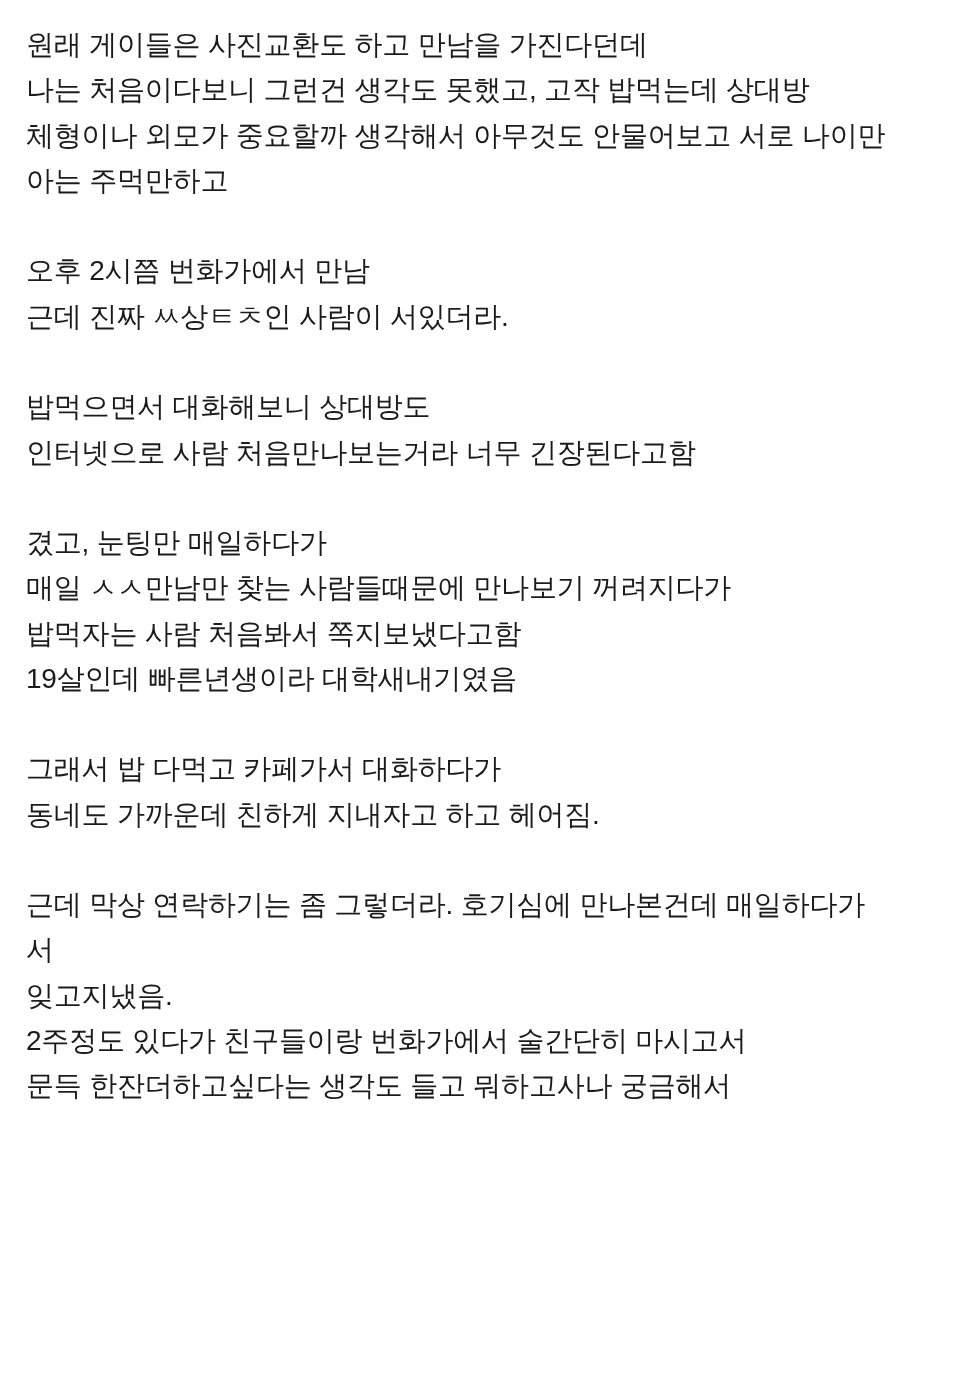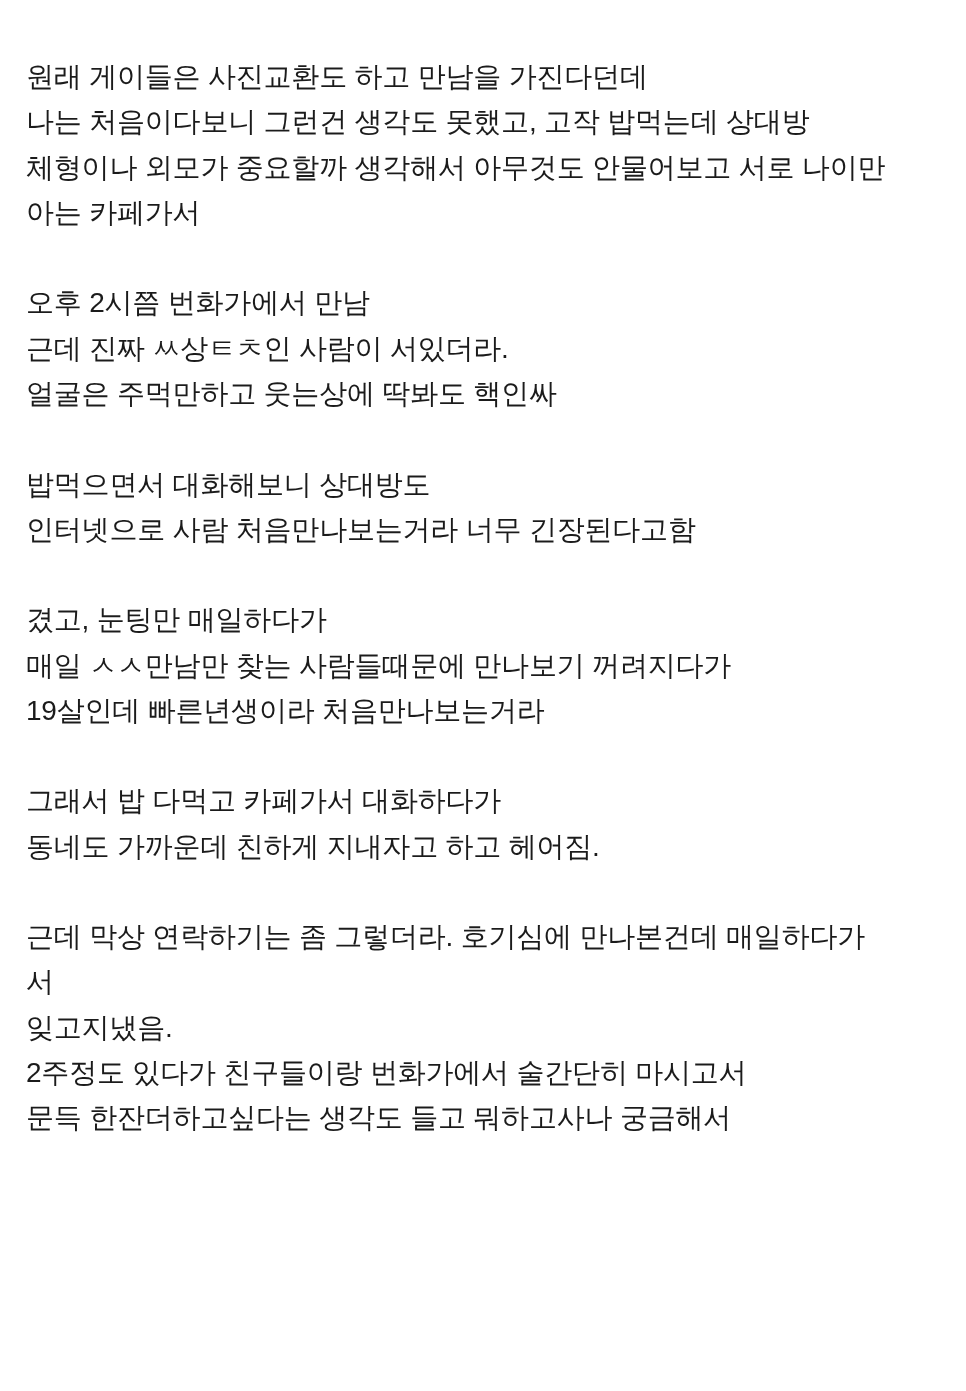--- a/index.html
+++ b/index.html
@@ -20,21 +20,20 @@
     box-sizing: border-box;
     padding: 22px 26px 10px 26px;
     background: #ffffff;
   }
   .post-body {
     font-size: 28px;
     line-height: 1.62;
     letter-spacing: -0.2px;
     color: #1b1b1b;
     word-break: keep-all;
-    margin-top: 32px;
   }
   .para {
     margin: 0;
   }
   .line {
     display: block;
     white-space: pre-wrap;
   }
   .blank {
     display: block;
@@ -44,44 +43,44 @@
 </head>
 <body>
 
 <div class="page">
   <article class="post-body">
 
     <p class="para">
       <span class="line">원래 게이들은 사진교환도 하고 만남을 가진다던데</span>
       <span class="line">나는 처음이다보니 그런건 생각도 못했고, 고작 밥먹는데 상대방</span>
       <span class="line">체형이나 외모가 중요할까 생각해서 아무것도 안물어보고 서로 나이만</span>
-      <span class="line">아는 카페가서</span>
+      <span class="line">아는 주먹만하고</span>
     </p>
 
     <span class="blank"></span>
 
     <p class="para">
       <span class="line">오후 2시쯤 번화가에서 만남</span>
       <span class="line">근데 진짜 ㅆ상ㅌㅊ인 사람이 서있더라.</span>
-      <span class="line">얼굴은 주먹만하고 웃는상에 딱봐도 핵인싸</span>
     </p>
 
     <span class="blank"></span>
 
     <p class="para">
       <span class="line">밥먹으면서 대화해보니 상대방도</span>
       <span class="line">인터넷으로 사람 처음만나보는거라 너무 긴장된다고함</span>
     </p>
 
     <span class="blank"></span>
 
     <p class="para">
       <span class="line">겼고, 눈팅만 매일하다가</span>
       <span class="line">매일 ㅅㅅ만남만 찾는 사람들때문에 만나보기 꺼려지다가</span>
-      <span class="line">19살인데 빠른년생이라 처음만나보는거라</span>
+      <span class="line">밥먹자는 사람 처음봐서 쪽지보냈다고함</span>
+      <span class="line">19살인데 빠른년생이라 대학새내기였음</span>
     </p>
 
     <span class="blank"></span>
 
     <p class="para">
       <span class="line">그래서 밥 다먹고 카페가서 대화하다가</span>
       <span class="line">동네도 가까운데 친하게 지내자고 하고 헤어짐.</span>
     </p>
 
     <span class="blank"></span>

